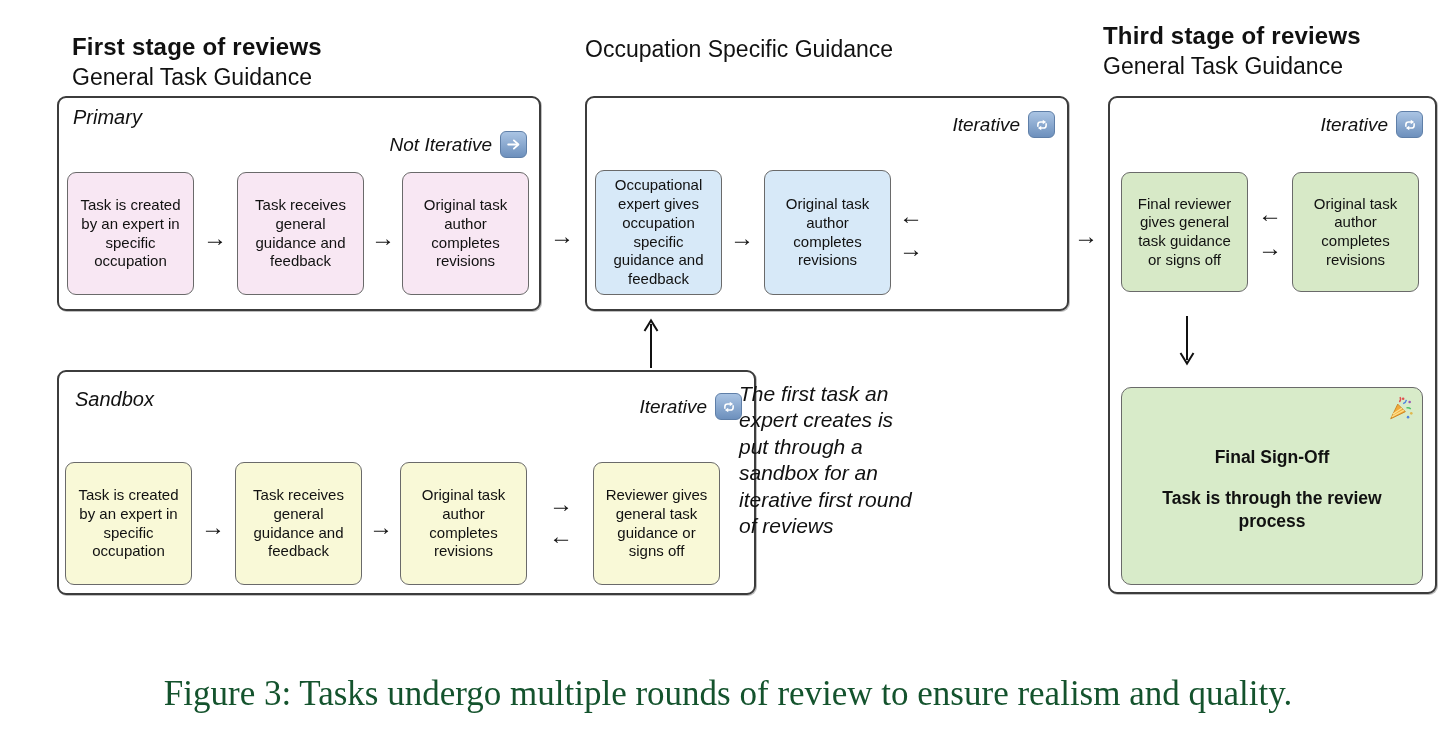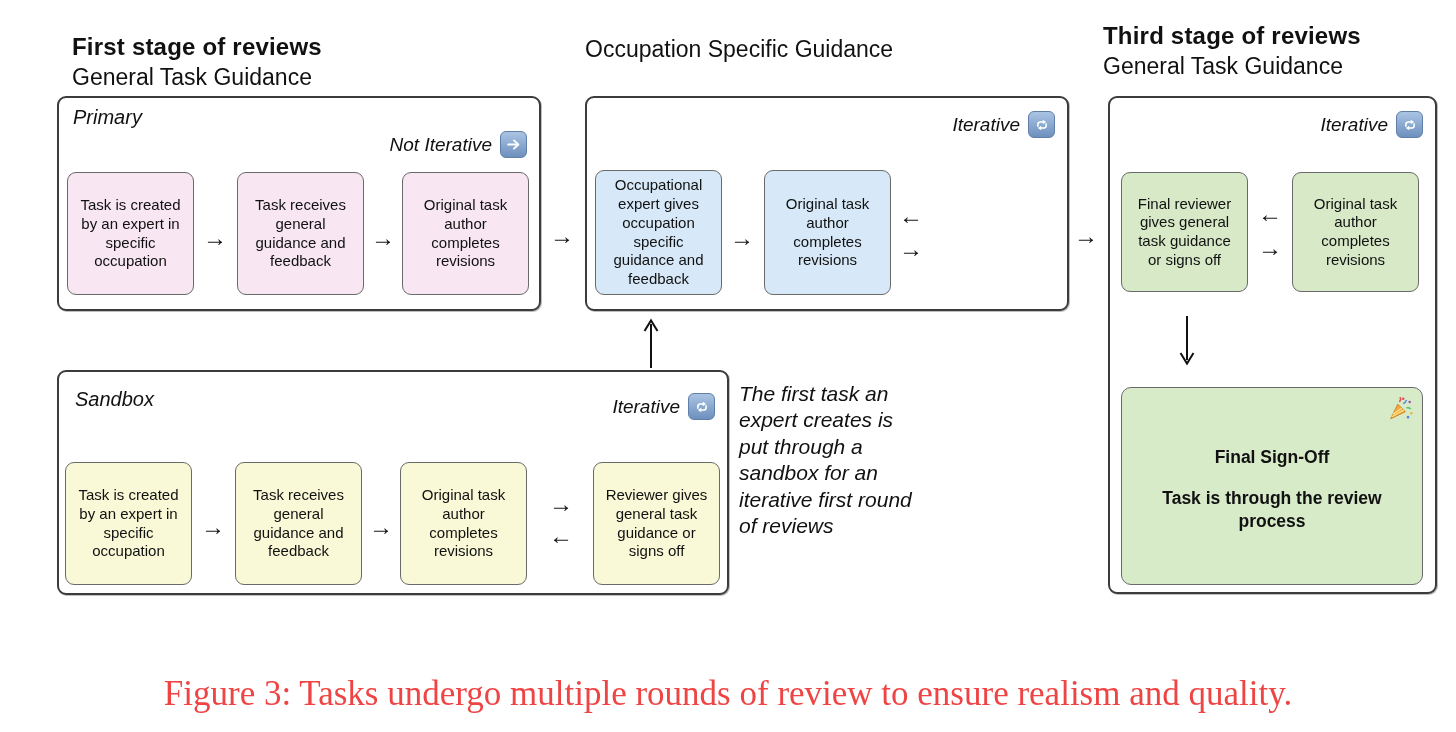--- a/index.html
+++ b/index.html
@@ -11,21 +11,21 @@
   .stage-title{font-size:24px; font-weight:bold; letter-spacing:.2px;}
   .stage-subtitle{font-size:23px; margin-top:3px;}
 
   .container{
     position:absolute; border:2.5px solid #3c3c3c; border-radius:9px; background:#fff;
     box-shadow:1px 1px 0 rgba(0,0,0,.25);
   }
   #primary-container{left:57px; top:96px; width:480px; height:211px;}
   #second-container{left:585px; top:96px; width:480px; height:211px;}
   #third-container{left:1108px; top:96px; width:325px; height:494px;}
-  #sandbox-container{left:57px; top:370px; width:668px; height:221px;}
+  #sandbox-container{left:57px; top:370px; width:668px; height:221px;padding-left:27px;}
 
   .container-label{position:absolute; font-style:italic; font-size:20px;}
   .mode{position:absolute; right:12px; display:flex; align-items:center; gap:8px;
         font-style:italic; font-size:19px; white-space:nowrap;}
   .emoji-btn{
     width:25px; height:25px; border-radius:6px; flex:0 0 auto;
     background:linear-gradient(180deg,#aac4e3 0%,#7d9dc6 55%,#placeholder 55%,#6d90bd 100%);
     background:linear-gradient(180deg,#aac4e3,#6d90bd);
     border:1px solid #5f7fa8; display:flex; align-items:center; justify-content:center;
   }
@@ -59,21 +59,21 @@
   }
   #final-box .inner{
     position:absolute; left:50%; top:58px; transform:translateX(-50%);
     width:260px; text-align:center; font-weight:bold; font-size:17.5px; line-height:1.3;
   }
   #final-box .final-body{margin-top:18px;}
   .party{position:absolute; right:8px; top:8px;}
 
   #figure-caption{
     position:absolute; left:0; top:674px; width:1456px; text-align:center;
-    font-family:"Liberation Serif", serif; font-size:35px; color:#ef4444;
+    font-family:"Liberation Serif", serif; font-size:35px; color:#14532d;
   }
 </style>
 </head>
 <body>
 
 <div id="canvas">
 
   <div class="stage-header" style="left:72px; top:33px; width:480px;">
     <div class="stage-title">First stage of reviews</div>
     <div class="stage-subtitle">General Task Guidance</div>

